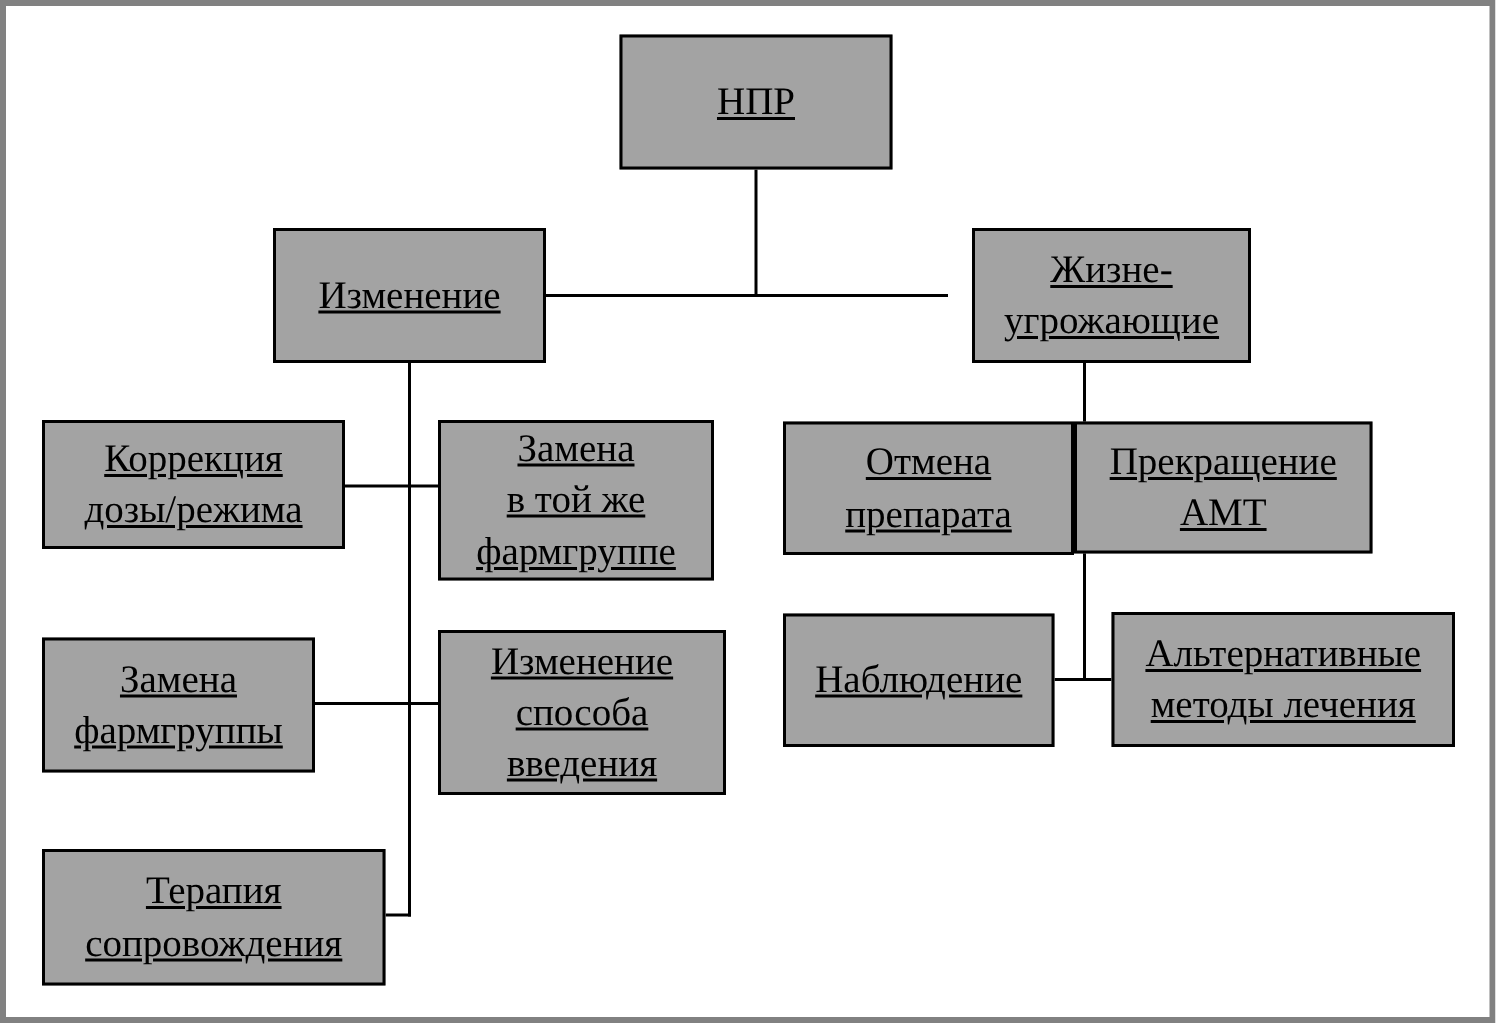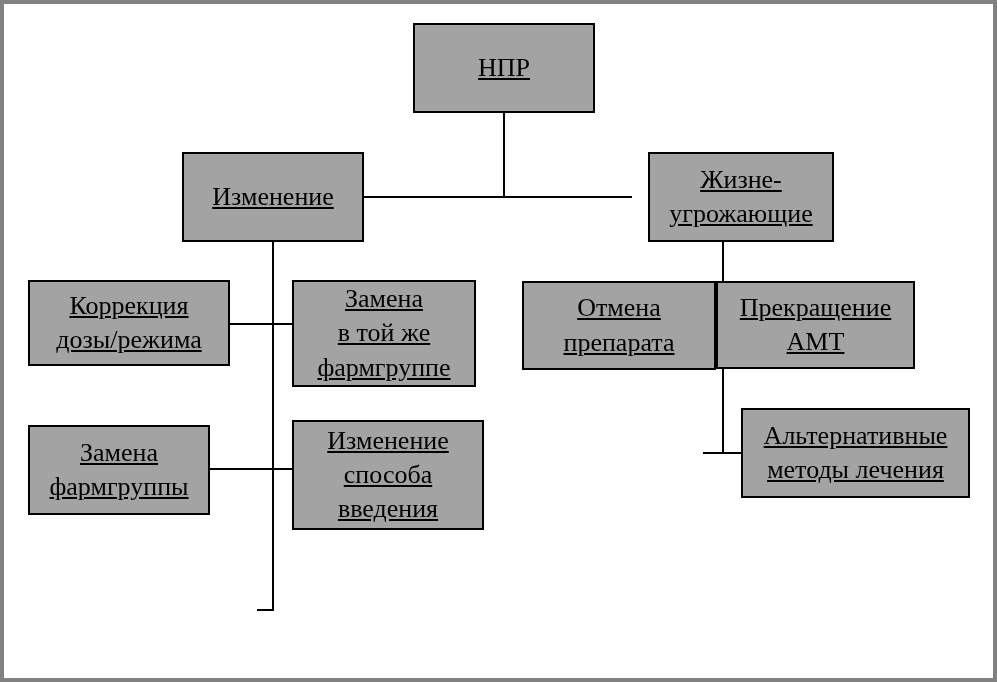--- a/index.html
+++ b/index.html
@@ -82,20 +82,23 @@
   <div class="node" id="node-dose-correction">Коррекция
 дозы/режима</div>
   <div class="node" id="node-same-group">Замена
 в той же
 фармгруппе</div>
   <div class="node" id="node-group-replacement">Замена
 фармгруппы</div>
   <div class="node" id="node-route-change">Изменение
 способа
 введения</div>
+  <div class="node" id="node-accompanying-therapy">Терапия
+сопровождения</div>
   <div class="node" id="node-drug-withdrawal">Отмена
 препарата</div>
   <div class="node" id="node-amt-discontinuation">Прекращение
 АМТ</div>
+  <div class="node" id="node-observation">Наблюдение</div>
   <div class="node" id="node-alternative-methods">Альтернативные
 методы лечения</div>
 
 </div>
 
 </body></html>

